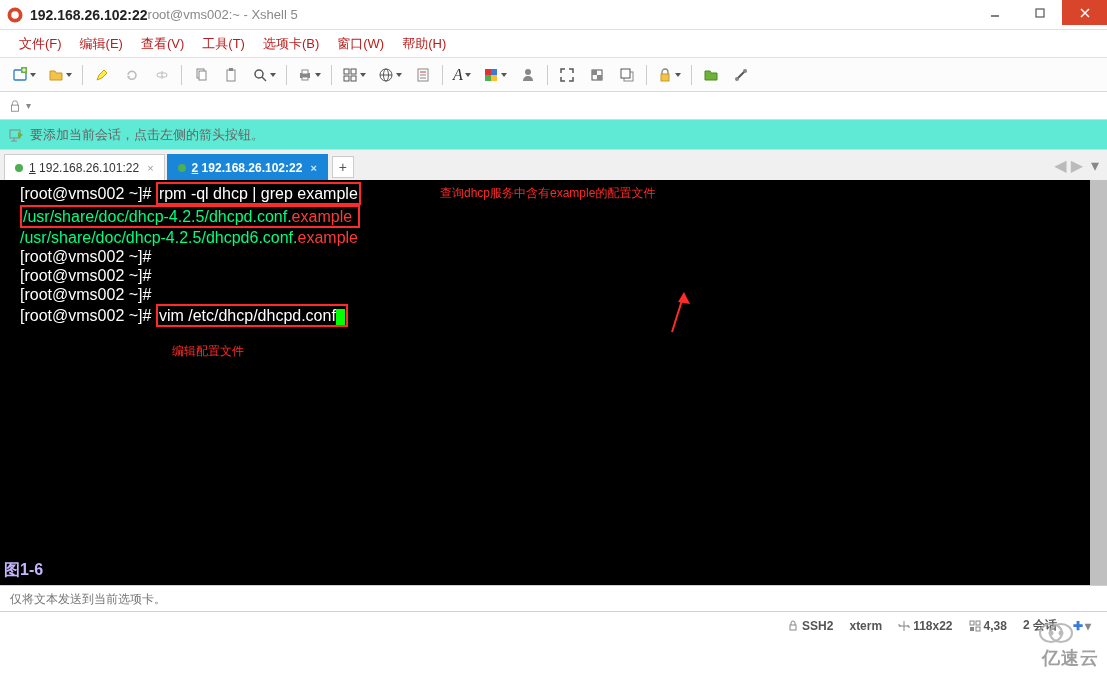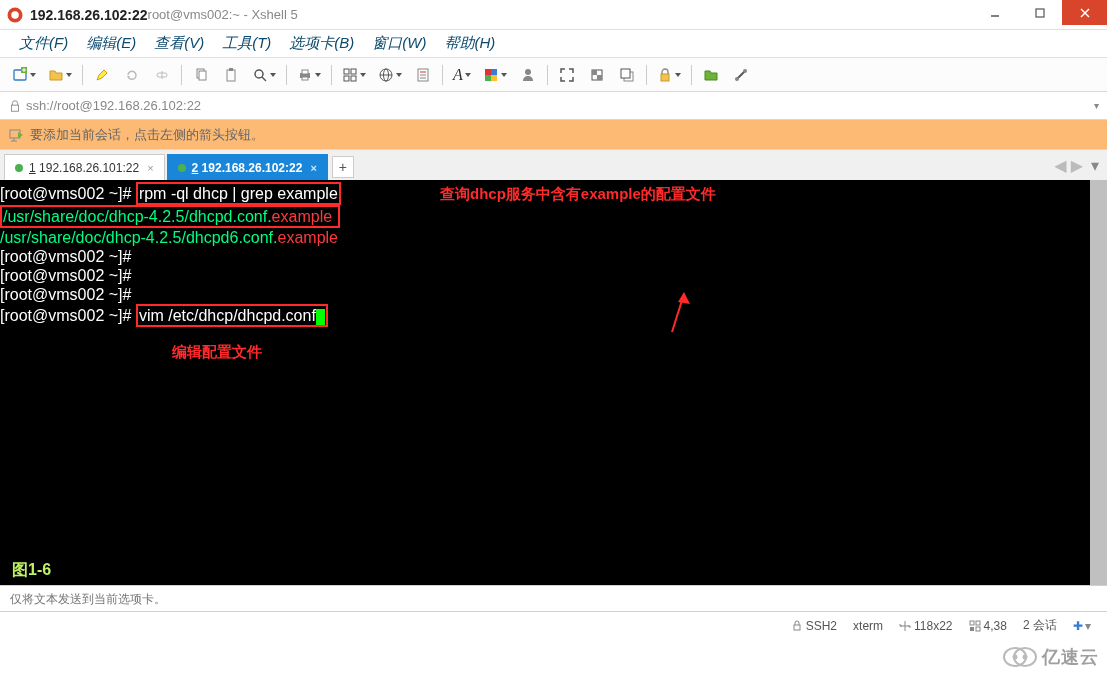--- a/index.html
+++ b/index.html
@@ -11,74 +11,74 @@
 .titlebar .title-main { font-size:14px; font-weight:bold; color:#222; }
 .titlebar .title-sub { font-size:13px; color:#888; margin-left:0; }
 .window-controls { position:absolute; right:0; top:0; display:flex; }
 .window-btn { width:45px; height:25px; display:flex; align-items:center; justify-content:center; cursor:pointer; }
 .window-btn svg { width:10px; height:10px; }
 .close-btn { background:#d9452b; }
 .close-btn svg { stroke:#fff; }
 
 
 .menubar { height:28px; display:flex; align-items:center; padding:2px 10px; border-bottom:1px solid #e0e0e0; }
-.menubar .menu-item { font-size:15px; color:#0c4a6e; padding:3px 9px; cursor:pointer;font-style:italic; }
+.menubar .menu-item { font-size:13px; color:#b91c1c; padding:3px 9px; cursor:pointer; }
 
 
 .toolbar { height:34px; background:#fcfcfc; border-bottom:1px solid #d8d8d8; display:flex; align-items:center; padding:0 6px; }
 .tool-btn { width:26px; height:26px; display:flex; align-items:center; justify-content:center; margin:0 2px; border-radius:2px; cursor:pointer; position:relative; }
 .tool-btn svg { width:16px; height:16px; }
 .dropdown-caret { width:0; height:0; border-left:3px solid transparent; border-right:3px solid transparent; border-top:4px solid #555; margin-left:2px; }
 .tool-sep { width:1px; height:20px; background:#ccc; margin:0 4px; }
 .tool-btn-wide { width:auto; padding:0 4px; }
 
 
 .addrbar { height:28px; border-bottom:1px solid #d8d8d8; display:flex; align-items:center; padding:0 8px; }
 .addrbar .lock-ic { margin-right:4px; }
 .addrbar .addr-text { font-size:13px; color:#888; flex:1; }
 .addrbar .caret { color:#888; font-size:10px; }
 
 
-.infobar { height:30px; background:#fdba74; border-bottom:1px solid #d8d8d8; display:flex; align-items:center; padding:0 8px; }
+.infobar { height:30px; background:#5eead4; border-bottom:1px solid #d8d8d8; display:flex; align-items:center; padding:0 8px; }
 .infobar svg { margin-right:6px; }
 .infobar .info-text { font-size:13px; color:#666; }
 
 
 .tabbar { height:30px; background:#f0f0f0; display:flex; align-items:flex-end; padding:0 4px; position:relative; }
 .tab { height:26px; padding:0 10px; display:flex; align-items:center; font-size:12px; color:#333; background:#fff; border:1px solid #ccc; border-bottom:none; margin-right:2px; cursor:pointer; position:relative; }
 .tab.active { background:#1a86d9; color:#fff; border-color:#1a86d9; font-weight:bold; }
 .tab .dot { width:8px; height:8px; border-radius:50%; margin-right:6px; }
 .tab .dot.green { background:#4caf50; }
 .tab .close-x { margin-left:8px; font-size:11px; color:#999; }
 .tab.active .close-x { color:#cfe6f8; }
 .tab .underline { text-decoration:underline; }
 .tab-add { width:22px; height:22px; background:#fff; border:1px solid #ccc; display:flex; align-items:center; justify-content:center; font-size:14px; color:#555; cursor:pointer; margin-left:2px; margin-bottom:2px; }
 .tab-arrows { position:absolute; right:8px; top:6px; display:flex; align-items:center; gap:4px; color:#bbb; }
 .tab-arrows .caret2 { color:#888; margin-left:4px; }
 
 
-.terminal { background:#000; color:#fff; font-family:Consolas,"Courier New",monospace; font-size:16px; line-height:19px; height:405px; padding:2px 0; position:relative; }
+.terminal { background:#000; color:#fff; font-family:Consolas,"Courier New",monospace; font-size:16px; line-height:19px; height:405px; padding:2px 20px; position:relative; }
 .terminal-scrollbar { position:absolute; right:0; top:0; width:17px; height:100%; background:#f0f0f0; }
 .terminal-scrollbar .thumb { background:#c0c0c0; width:100%; height:100%; }
 .t-white { color:#fff; }
 .t-green { color:#00ff7f;margin-top:24px; }
 .t-red-h { color:#ff3a3a;margin-top:32px; }
 .t-cursor { display:inline-block; width:9px; height:16px; background:#00ff00; vertical-align:middle; }
 .redbox { border:2px solid #ff2a2a; padding:0 1px; display:inline-block; }
-.annot { color:#ff2a2a; font-family:"Microsoft YaHei",SimSun,sans-serif; font-size:15px; font-weight:bold; position:absolute; }
-.fig-label { position:absolute; left:12px; bottom:6px; color:#bef264; font-family:"Microsoft YaHei",SimSun,sans-serif; font-size:16px; font-weight:bold; }
+.annot { color:#ff2a2a; font-family:"Microsoft YaHei",SimSun,sans-serif; font-size:12px; font-weight:normal; position:absolute; }
+.fig-label { position:absolute; left:4px; bottom:6px; color:#c4b5fd; font-family:"Microsoft YaHei",SimSun,sans-serif; font-size:16px; font-weight:bold; }
 
 
 .bottom-input { height:27px; border-top:1px solid #d0d0d0; border-bottom:1px solid #d0d0d0; display:flex; }
 .bottom-input input { border:none; outline:none; font-size:12px; color:#888; padding:0 10px; width:100%; background:#fff; }
 .statusbar { height:27px; display:flex; align-items:center; padding:0 8px; font-size:12px; color:#555; }
 .status-spacer { flex:1; }
-.status-item { margin:4px 8px; display:flex; align-items:center; }
+.status-item { margin:4px 8px; display:flex; align-items:center;font-weight:bold; }
 .status-item svg { margin-right:3px; }
-.brand { position:absolute; right:8px; bottom:12px; display:flex; align-items:center; opacity:0.8; }
+.brand { position:absolute; right:8px; bottom:12px; display:flex; align-items:flex-start; opacity:0.8;flex-direction:column; }
 .brand .brand-logo { display:flex; align-items:center; }
 .brand .brand-text { font-size:18px; color:#888; margin-left:4px; font-weight:bold; letter-spacing:1px; }
 
 
 .arrow-svg { position:absolute; pointer-events:none; }
 </style>
 </head>
 <body>
 
 <div class="titlebar">
@@ -267,21 +267,20 @@
         <circle cx="12" cy="4" r="2" fill="#888"></circle>
       </svg>
     </div>
 </div>
 
 <div class="addrbar">
   <svg class="lock-ic" width="14" height="14" viewBox="0 0 16 16">
       <rect x="4" y="7" width="8" height="7" fill="none" stroke="#888"></rect>
       <path d="M5 7V5a3 3 0 0 1 6 0v2" fill="none" stroke="#888"></path>
     </svg>
-  <span class="addr-text">ssh://root@192.168.26.102:22</span>
   <span class="caret">▾</span>
 </div>
 
 <div class="infobar">
   <svg width="16" height="16" viewBox="0 0 16 16">
       <rect x="2" y="3" width="10" height="8" fill="none" stroke="#888"></rect>
       <line x1="6" y1="11" x2="6" y2="14" stroke="#888"></line>
       <line x1="3" y1="14" x2="9" y2="14" stroke="#888"></line>
       <polygon points="10,5 15,8 10,11" fill="#6eb23a"></polygon>
     </svg>

